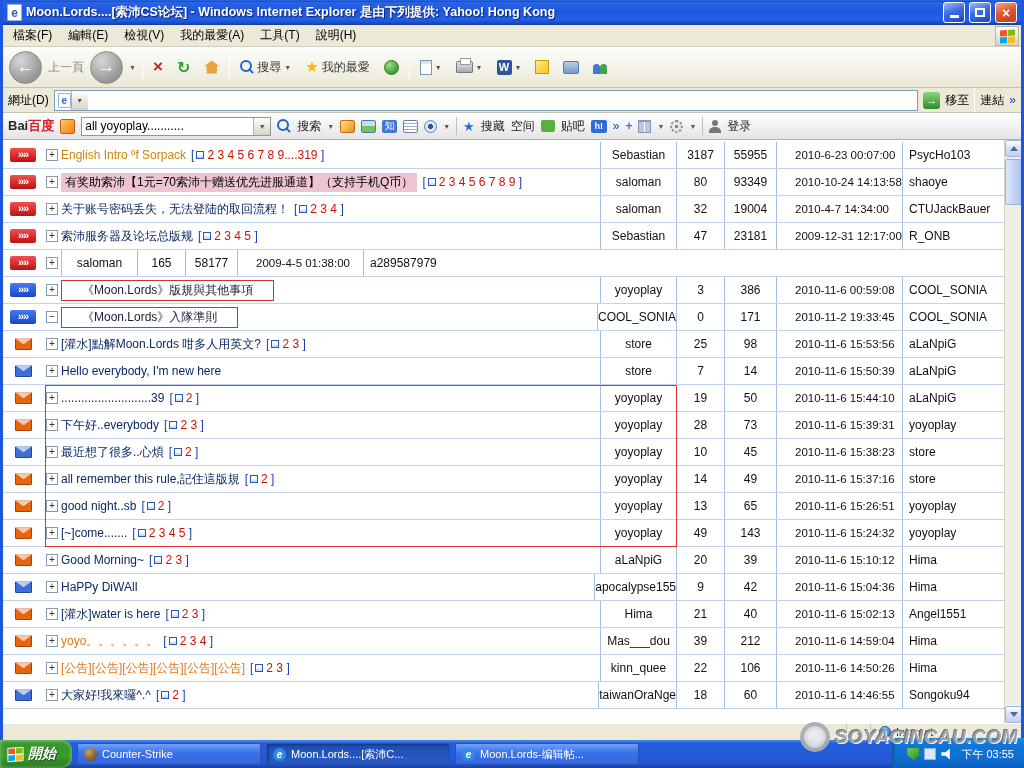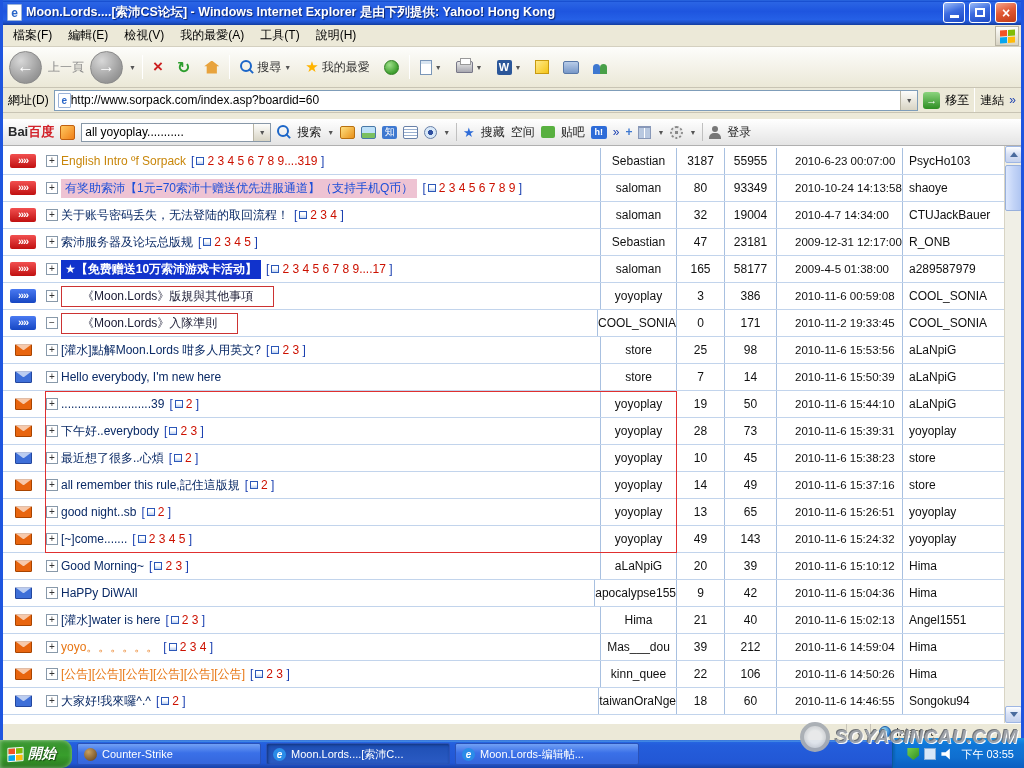--- a/index.html
+++ b/index.html
@@ -72,21 +72,21 @@
   .addr-label { color:#000; }
   .addr-box { flex:1; height:21px; background:#fff; border:1px solid #7F9DB9; display:flex; align-items:center; padding-left:3px; }
   .addr-box input { flex:1; border:none; outline:none; font-family:inherit; font-size:12px; height:17px; }
   .addr-drop { width:17px; height:19px; background:linear-gradient(180deg,#FDFDFB,#D8D4C4); border-left:1px solid #B8B4A4;
                display:flex; align-items:center; justify-content:center; }
   .go-ic { width:17px; height:17px; border-radius:3px; background:linear-gradient(180deg,#8CD47E,#2E8E22); color:#fff; display:flex; align-items:center; justify-content:center; font-size:11px; font-weight:bold; }
   .go-ic::before{content:'\2192';}
 
   
   .baidubar { height:27px; flex:0 0 27px; display:flex; align-items:center; gap:6px; padding:0 5px;
-              background:linear-gradient(180deg,#FFFFFF,#E4E4E4); border-bottom:1px solid #B0B0B0;margin-top:6px; }
+              background:linear-gradient(180deg,#FFFFFF,#E4E4E4); border-bottom:1px solid #B0B0B0; }
   .bd-logo { font-weight:bold; font-size:13px; }
   .bd-logo .bai { color:#28292B; } .bd-logo .du { color:#D2222A; }
   .bd-app { width:15px; height:15px; background:linear-gradient(135deg,#FFC860,#F08018); border:1px solid #C06010; border-radius:2px; }
   .bd-combo { width:190px; height:19px; background:#fff; border:1px solid #8898A8; display:flex; align-items:center; }
   .bd-combo input { flex:1; border:none; outline:none; font-family:inherit; font-size:12px; padding-left:3px; }
   .bd-combo .addr-drop { height:17px; }
   .bd-ic { width:15px; height:13px; border-radius:2px; }
   .pen-ic { background:linear-gradient(135deg,#FFE080,#E89018); border:1px solid #B87010; }
   .img-ic { background:linear-gradient(180deg,#BEE0F8 50%,#7AC060 50%); border:1px solid #4878A8; }
   .zhi-ic { background:#3E78D0; color:#fff; font-size:10px; display:flex; align-items:center; justify-content:center; }
@@ -124,21 +124,21 @@
   .ic-red::before,.ic-bluearr::before { content:'\00BB\00BB'; margin-top:-2px; }
   .ic-mailr,.ic-mailb { width:17px; height:12px; border-radius:1px; position:relative; }
   .ic-mailr { background:#E8650F; border:1px solid #A84400; }
   .ic-mailb { background:#3E6FD8; border:1px solid #24479E; }
   .ic-mailr::before,.ic-mailb::before { content:''; position:absolute; left:-1px; top:-1px; width:1px;
        border-top:6px solid rgba(255,255,255,.65); border-left:8px solid transparent; border-right:8px solid transparent; }
   .expbox { width:12px; height:12px; border:1px solid #8899AA; background:#fff; font-size:10px; line-height:10px; text-align:center; color:#333; cursor:pointer; }
   .tlink { text-decoration:none; color:#0A2A66; cursor:pointer; }
   .t-olive { color:#C8860A; }
   .t-orange { color:#E87613; }
-  .t-pink { color:#1d4ed8; background:#EEC3D3; padding:1px 4px; }
+  .t-pink { color:#000000; background:#EEC3D3; padding:1px 4px; }
   .t-blue { color:#FFFFFF; background:#1133CC; padding:1px 4px; font-weight:bold; }
   .t-boxed { color:#1A1A33; border:1px solid #CC3333; padding:1px 20px; }
   .pages { white-space:nowrap; cursor:pointer; }
   .pages::before { content:'['; color:#1A3FB0; margin-right:1px; }
   .pages::after { content:' ]'; color:#1A3FB0; }
   .pg-ic { display:inline-block; width:8px; height:8px; border:1px solid #2C58B8; background:linear-gradient(180deg,#fff 40%,#BCD0F0); margin:0 3px 0 1px; }
   .pg-nums { color:#CC1100; }
   .red-group { position:absolute; left:42px; top:245px; width:632px; height:162px; border:1px solid #E03030; pointer-events:none; }
 
   
@@ -276,21 +276,20 @@
       </span>
     <span class="toolbtn">
         <i class="people-ic"></i>
       </span>
   </div>
 
   <div class="addrbar">
     <span class="addr-label">網址(D)</span>
     <span class="addr-box">
       <span class="ie-doc" style="width:13px;height:15px;font-size:10px;">e</span>
-      <input readonly="" value="http://www.sorpack.com/index.asp?boardid=60" style="">
       <span class="addr-drop">
           <i class="g-down"></i>
         </span>
     </span>
     <i class="go-ic"></i>
     <span class="addr-label">移至</span>
     <span class="tsep"></span>
     <span class="addr-label">連結</span>
     <i class="g-chev"></i>
   </div>
@@ -401,24 +400,20 @@
     <span class="c-date">2009-12-31 12:17:00</span>
     <span class="c-last">R_ONB</span>
   </div>
         <div class="row">
     <span class="c-icon">
             <i class="ticon ic-red"></i>
           </span>
     <span class="c-exp">
             <span class="expbox">+</span>
           </span>
-    <span class="c-title">
-      <a class="tlink t-blue">★【免费赠送10万索沛游戏卡活动】</a>
-      <span class="pages"><i class="pg-ic"></i><span class="pg-nums">2 3 4 5 6 7 8 9....17</span></span>
-    </span>
     <span class="c-author">saloman</span>
     <span class="c-replies">165</span>
     <span class="c-views">58177</span>
     <span class="c-date">2009-4-5 01:38:00</span>
     <span class="c-last">a289587979</span>
   </div>
         <div class="row">
     <span class="c-icon">
             <i class="ticon ic-bluearr"></i>
           </span>

